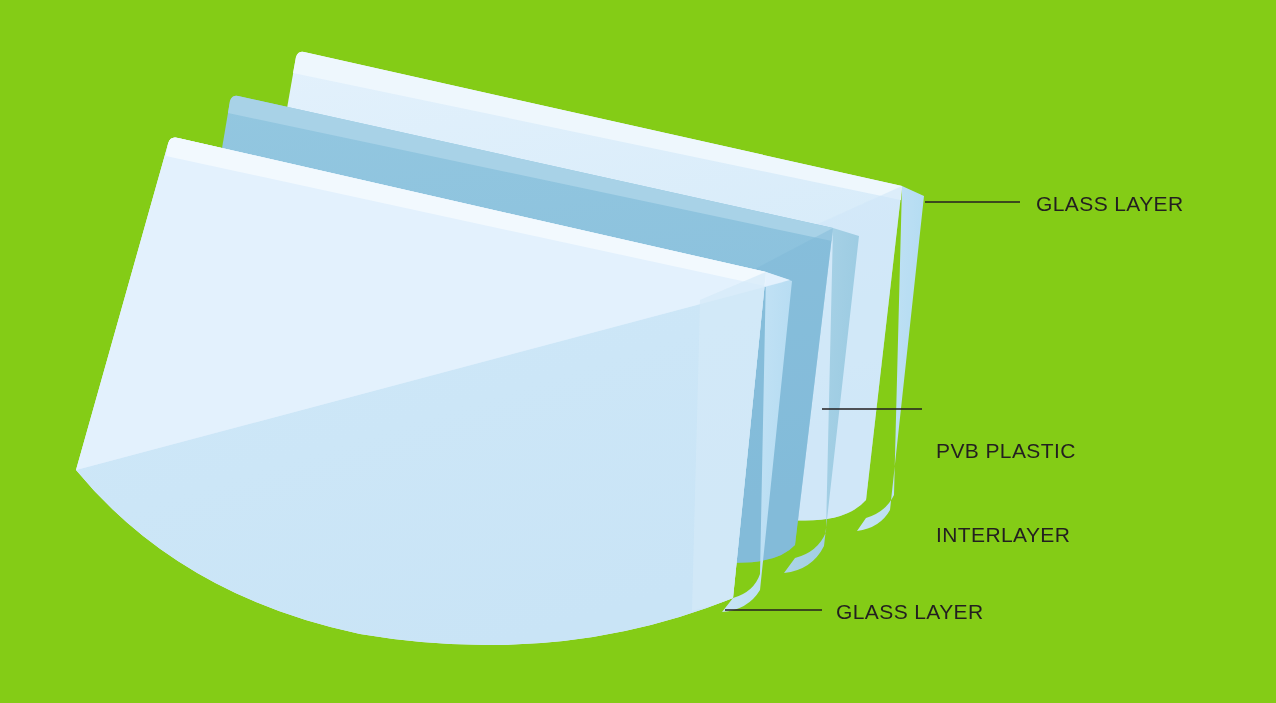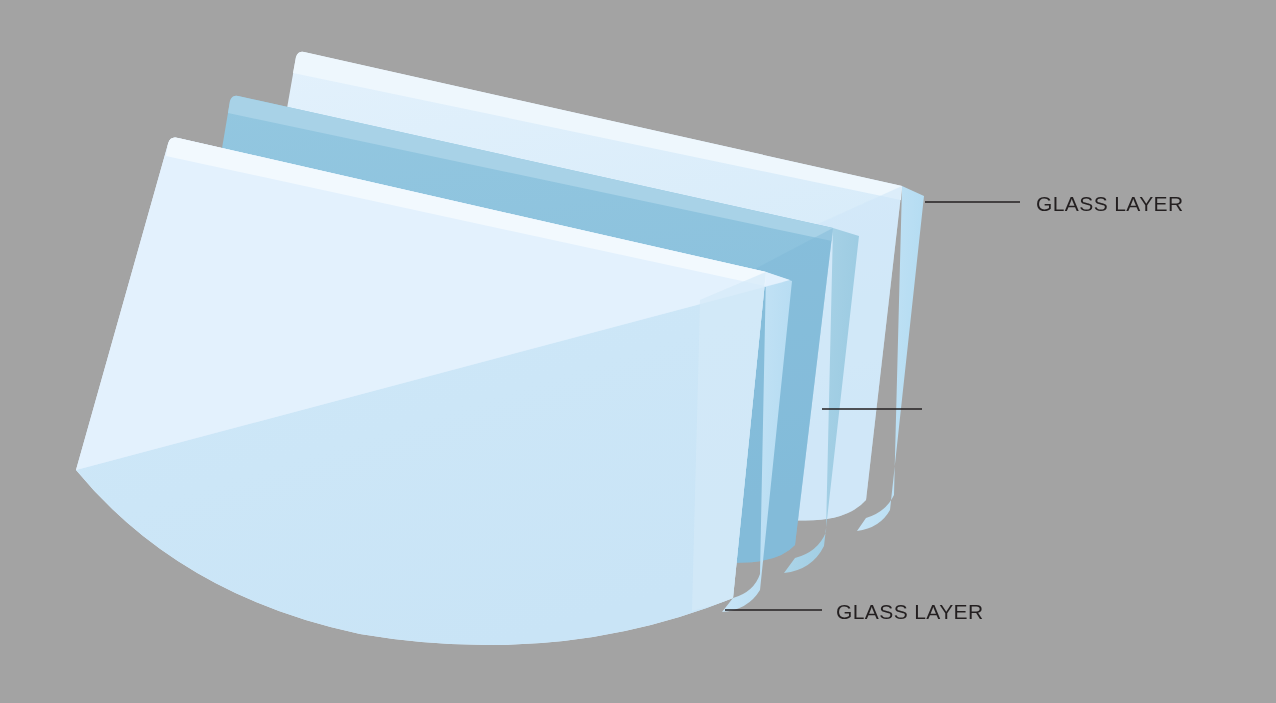--- a/index.html
+++ b/index.html
@@ -10,21 +10,21 @@
   body {
     width: 1276px;
     height: 703px;
     overflow: hidden;
     font-family: "Liberation Sans", sans-serif;
   }
   #stage {
     position: relative;
     width: 1276px;
     height: 703px;
-    background: #a3a3a3;
+    background: #84cc16;
   }
   #diagram-svg {
     position: absolute;
     left: 0;
     top: 0;
     width: 1276px;
     height: 703px;
     display: block;
   }
   .label-text {
@@ -127,16 +127,20 @@
 
     <g stroke="#231f20" stroke-width="1.4" fill="none">
       <line x1="925" y1="202" x2="1020" y2="202"></line>
       <line x1="822" y1="409" x2="922" y2="409"></line>
       <line x1="725" y1="610" x2="822" y2="610"></line>
     </g>
   </svg>
 
   <div class="label-text" id="label-glass-top">GLASS LAYER</div>
 
+  <div class="label-text" id="label-pvb">
+    <div>PVB PLASTIC</div>
+    <div>INTERLAYER</div>
+  </div>
 
   <div class="label-text" id="label-glass-bottom">GLASS LAYER</div>
 
 </div>
 
 </body></html>

